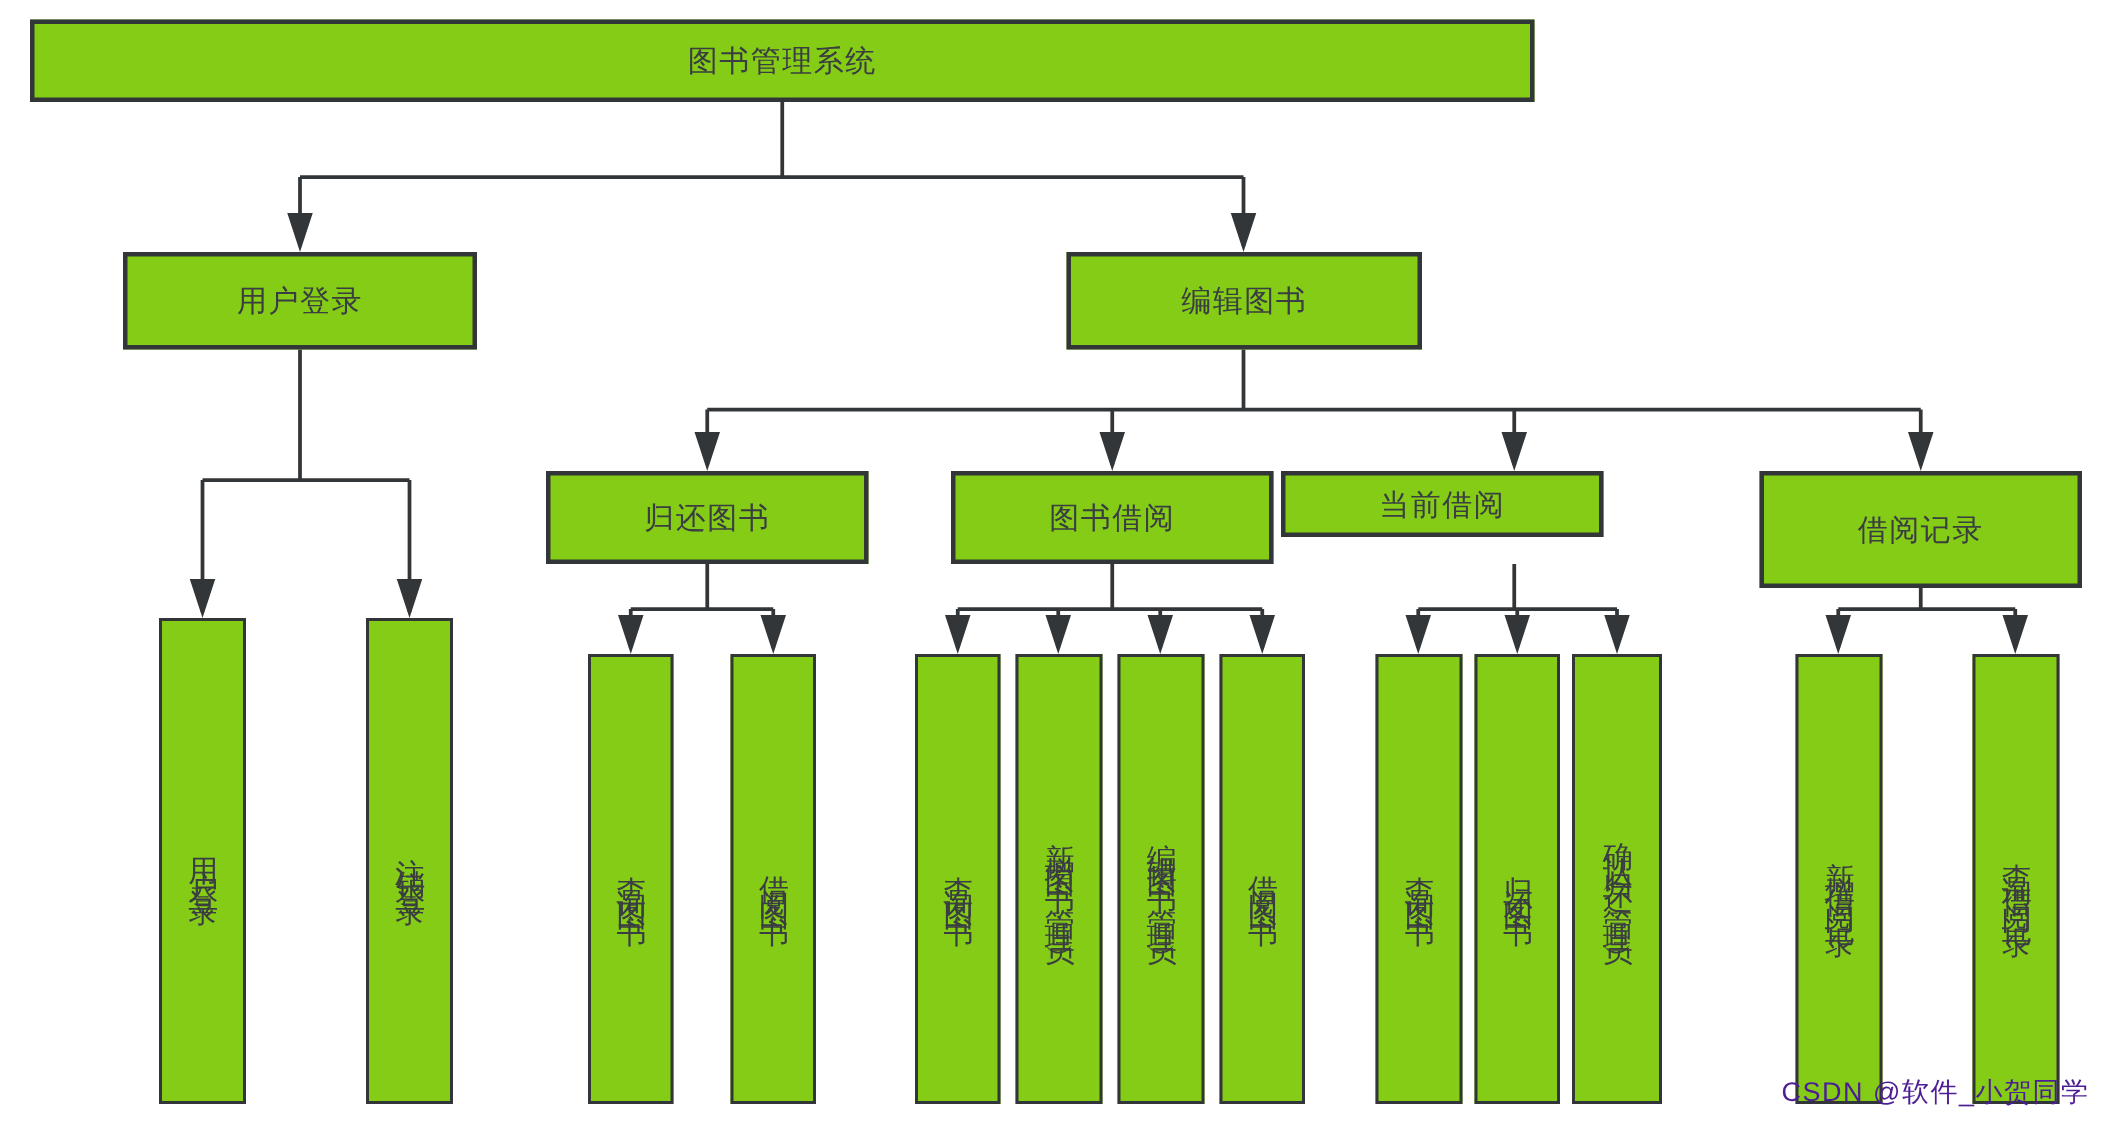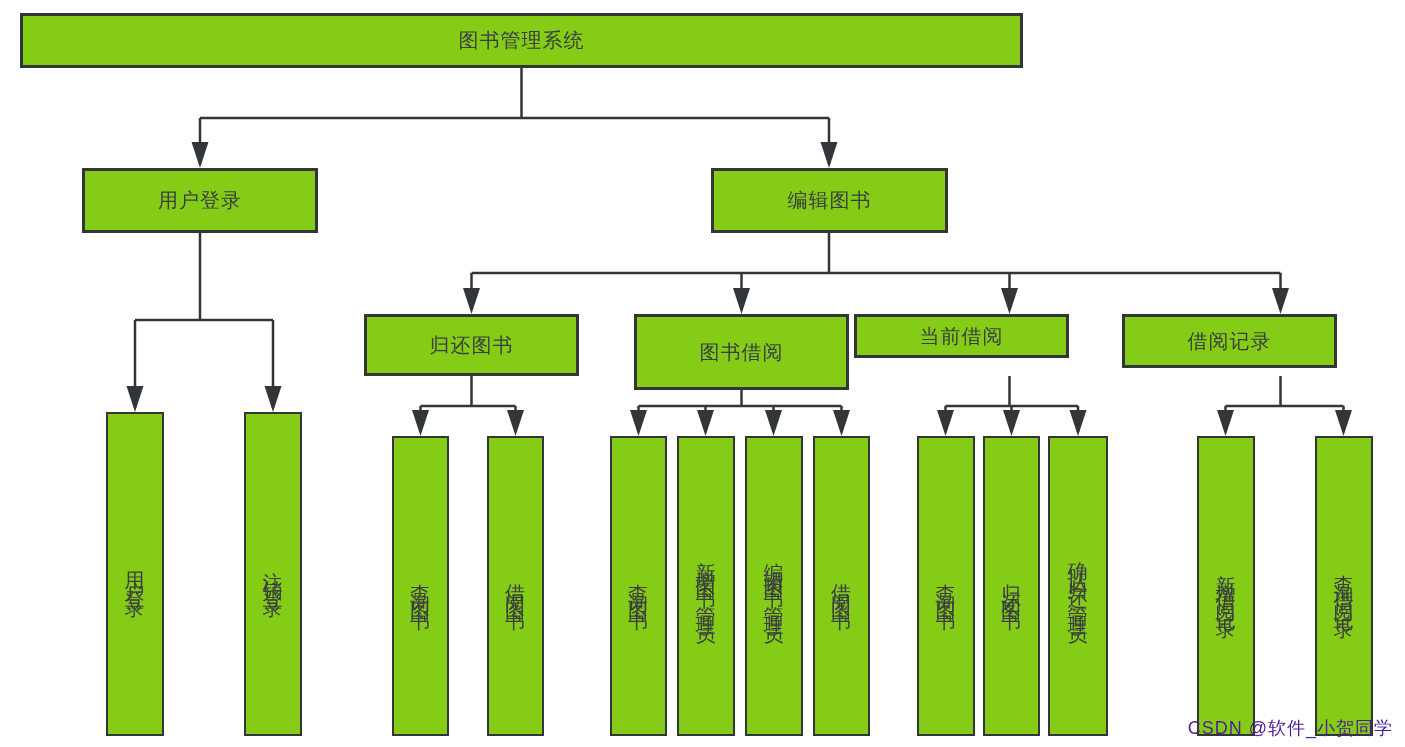--- a/index.html
+++ b/index.html
@@ -85,23 +85,23 @@
       M1225.5 436 L1217 410 L1234 410 Z
       M1343.5 436 L1335 410 L1352 410 Z"></path>
   </svg>
 
   <div class="box h-label" style="left:20px; top:13px; width:1003px; height:55px;">图书管理系统</div>
 
   <div class="box h-label" style="left:82px; top:168px; width:236px; height:65px;">用户登录</div>
   <div class="box h-label" style="left:711px; top:168px; width:237px; height:65px;">编辑图书</div>
 
   <div class="box h-label" style="left:364px; top:314px; width:215px; height:62px;">归还图书</div>
-  <div class="box h-label" style="left:634px; top:314px; width:215px; height:76px;">图书借阅</div>
+  <div class="box h-label" style="left:634px; top:314px; width:215px; height:62px;">图书借阅</div>
   <div class="box h-label" style="left:854px; top:314px; width:215px; height:44px;">当前借阅</div>
-  <div class="box h-label" style="left:1122px; top:314px; width:215px; height:54px;">借阅记录</div>
+  <div class="box h-label" style="left:1173px; top:314px; width:215px; height:78px;">借阅记录</div>
 
   <div class="box v" style="left:106px; top:412px; width:58px; height:324px;">
     <span class="vtext">用户登录</span>
   </div>
   <div class="box v" style="left:244px; top:412px; width:58px; height:324px;">
     <span class="vtext">注销登录</span>
   </div>
 
   <div class="box v" style="left:392px; top:436px; width:57px; height:300px;">
     <span class="vtext">查询图书</span>

